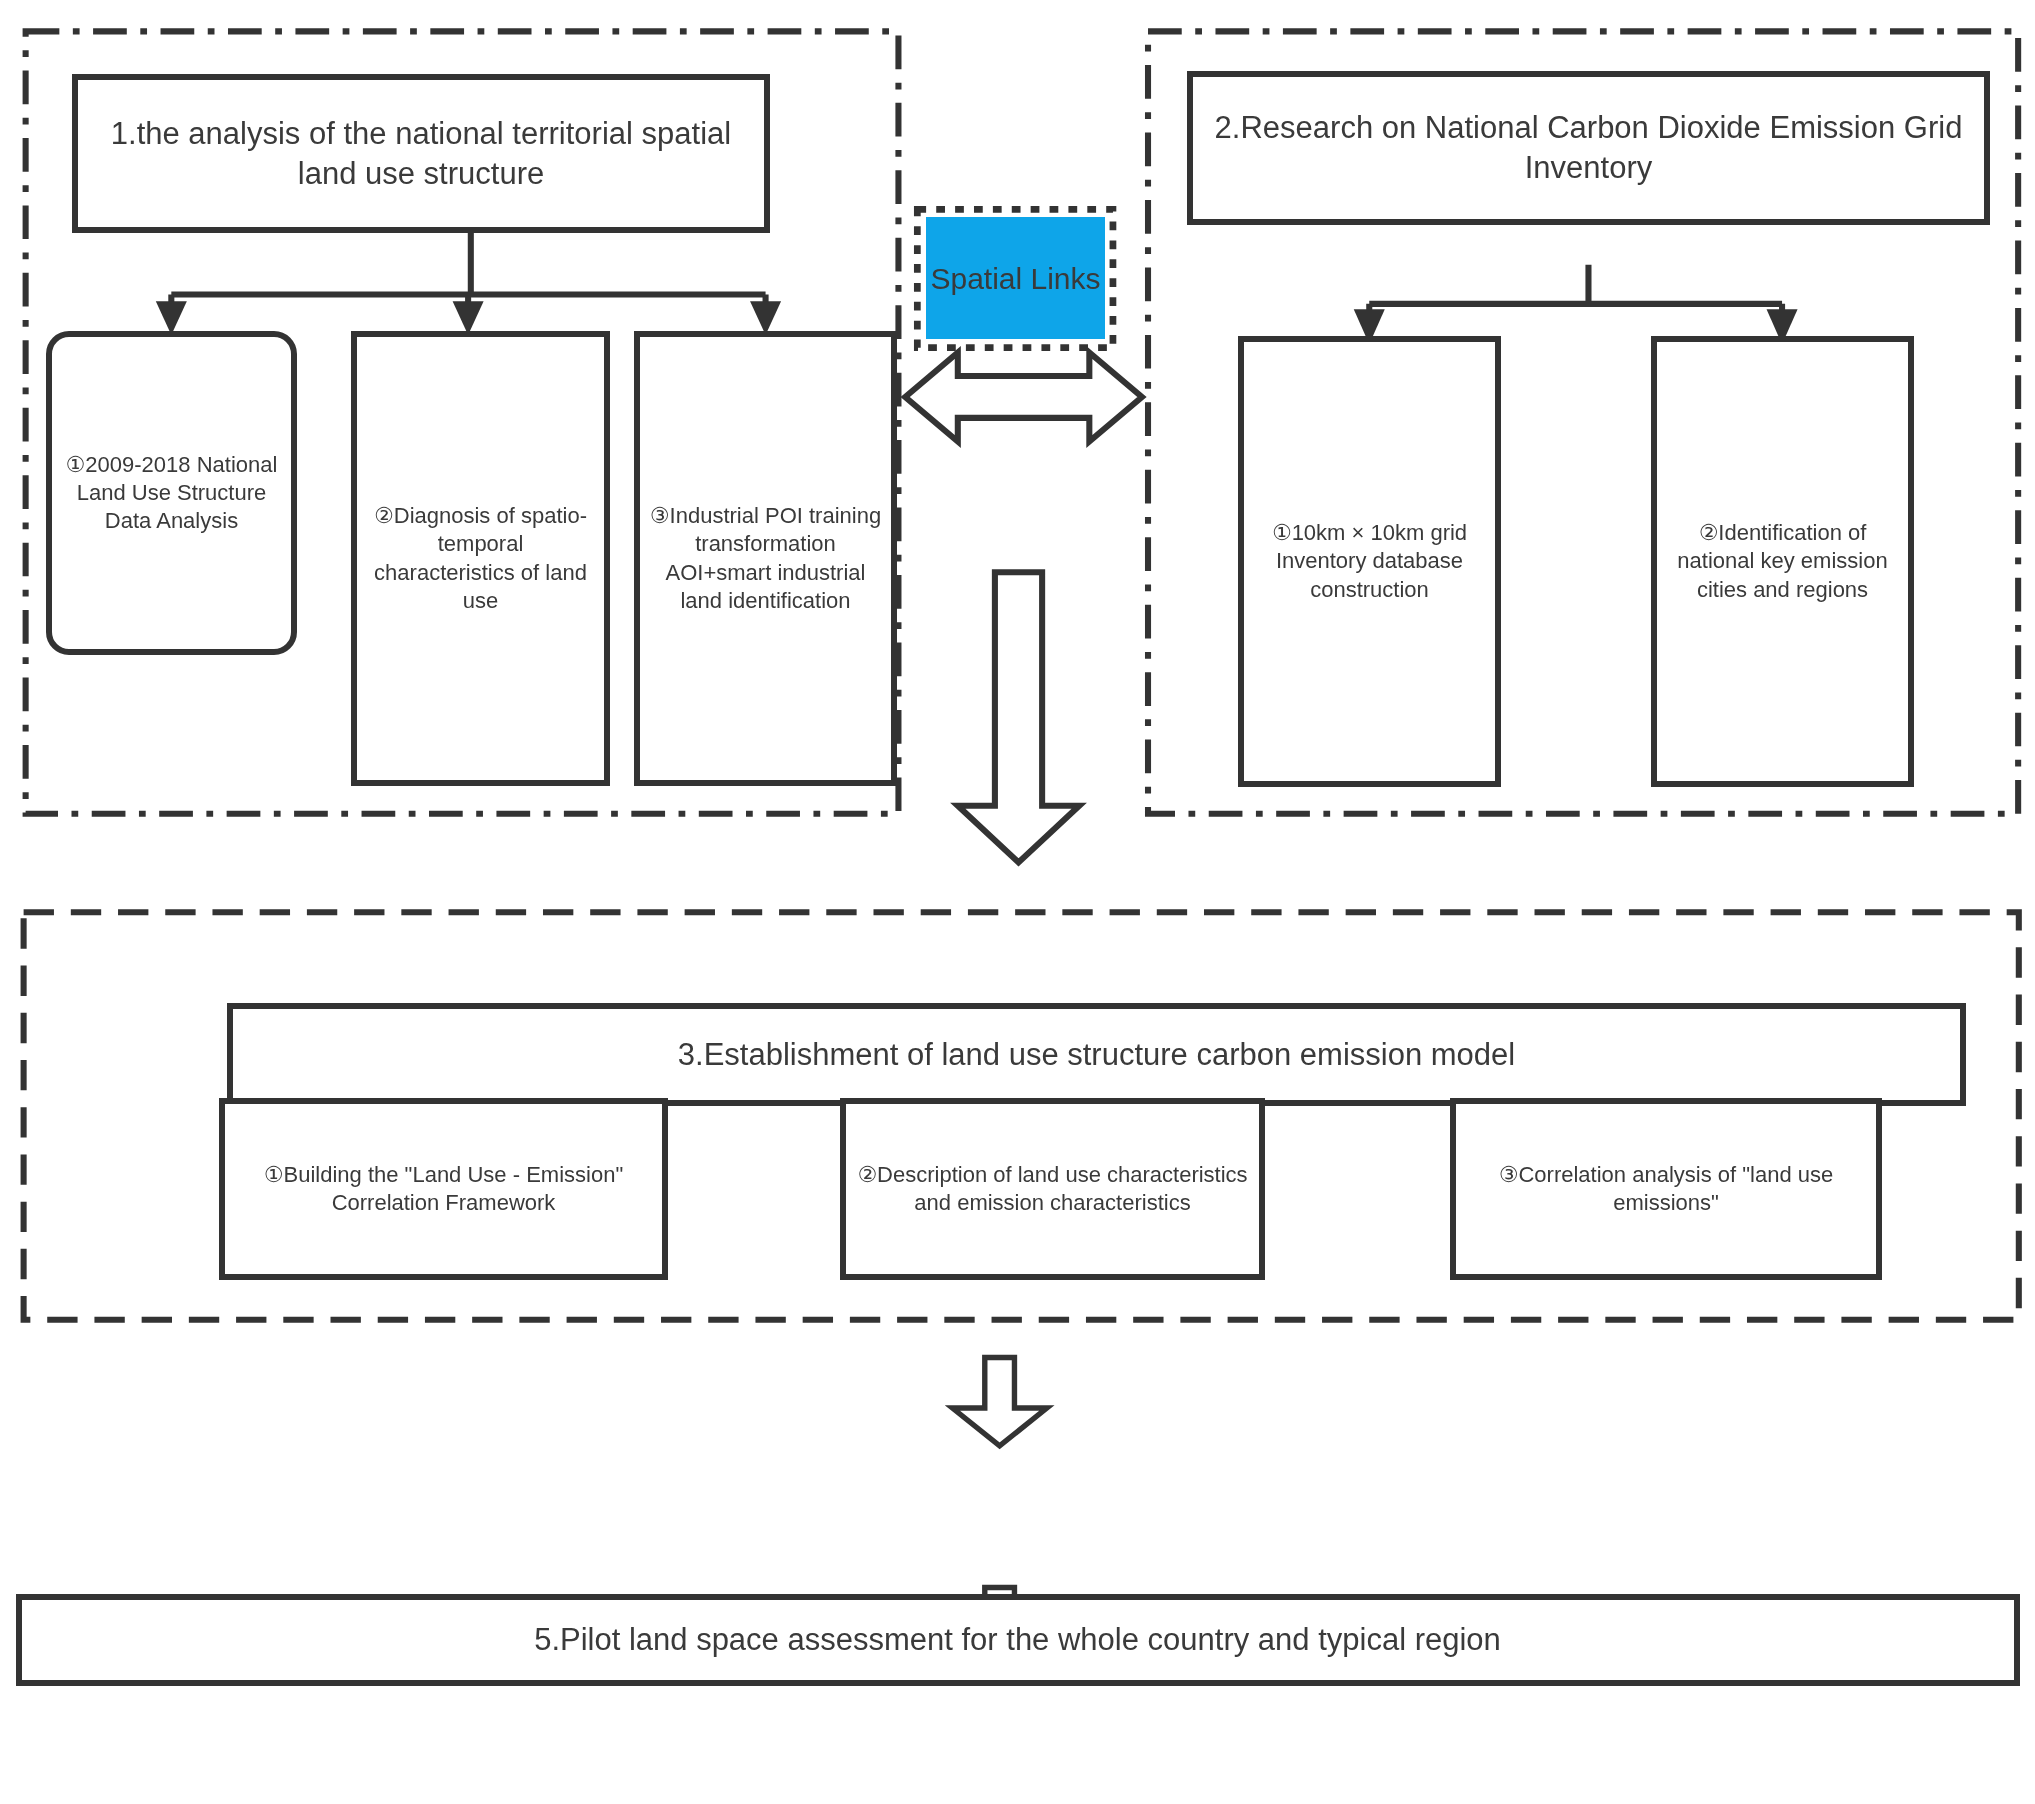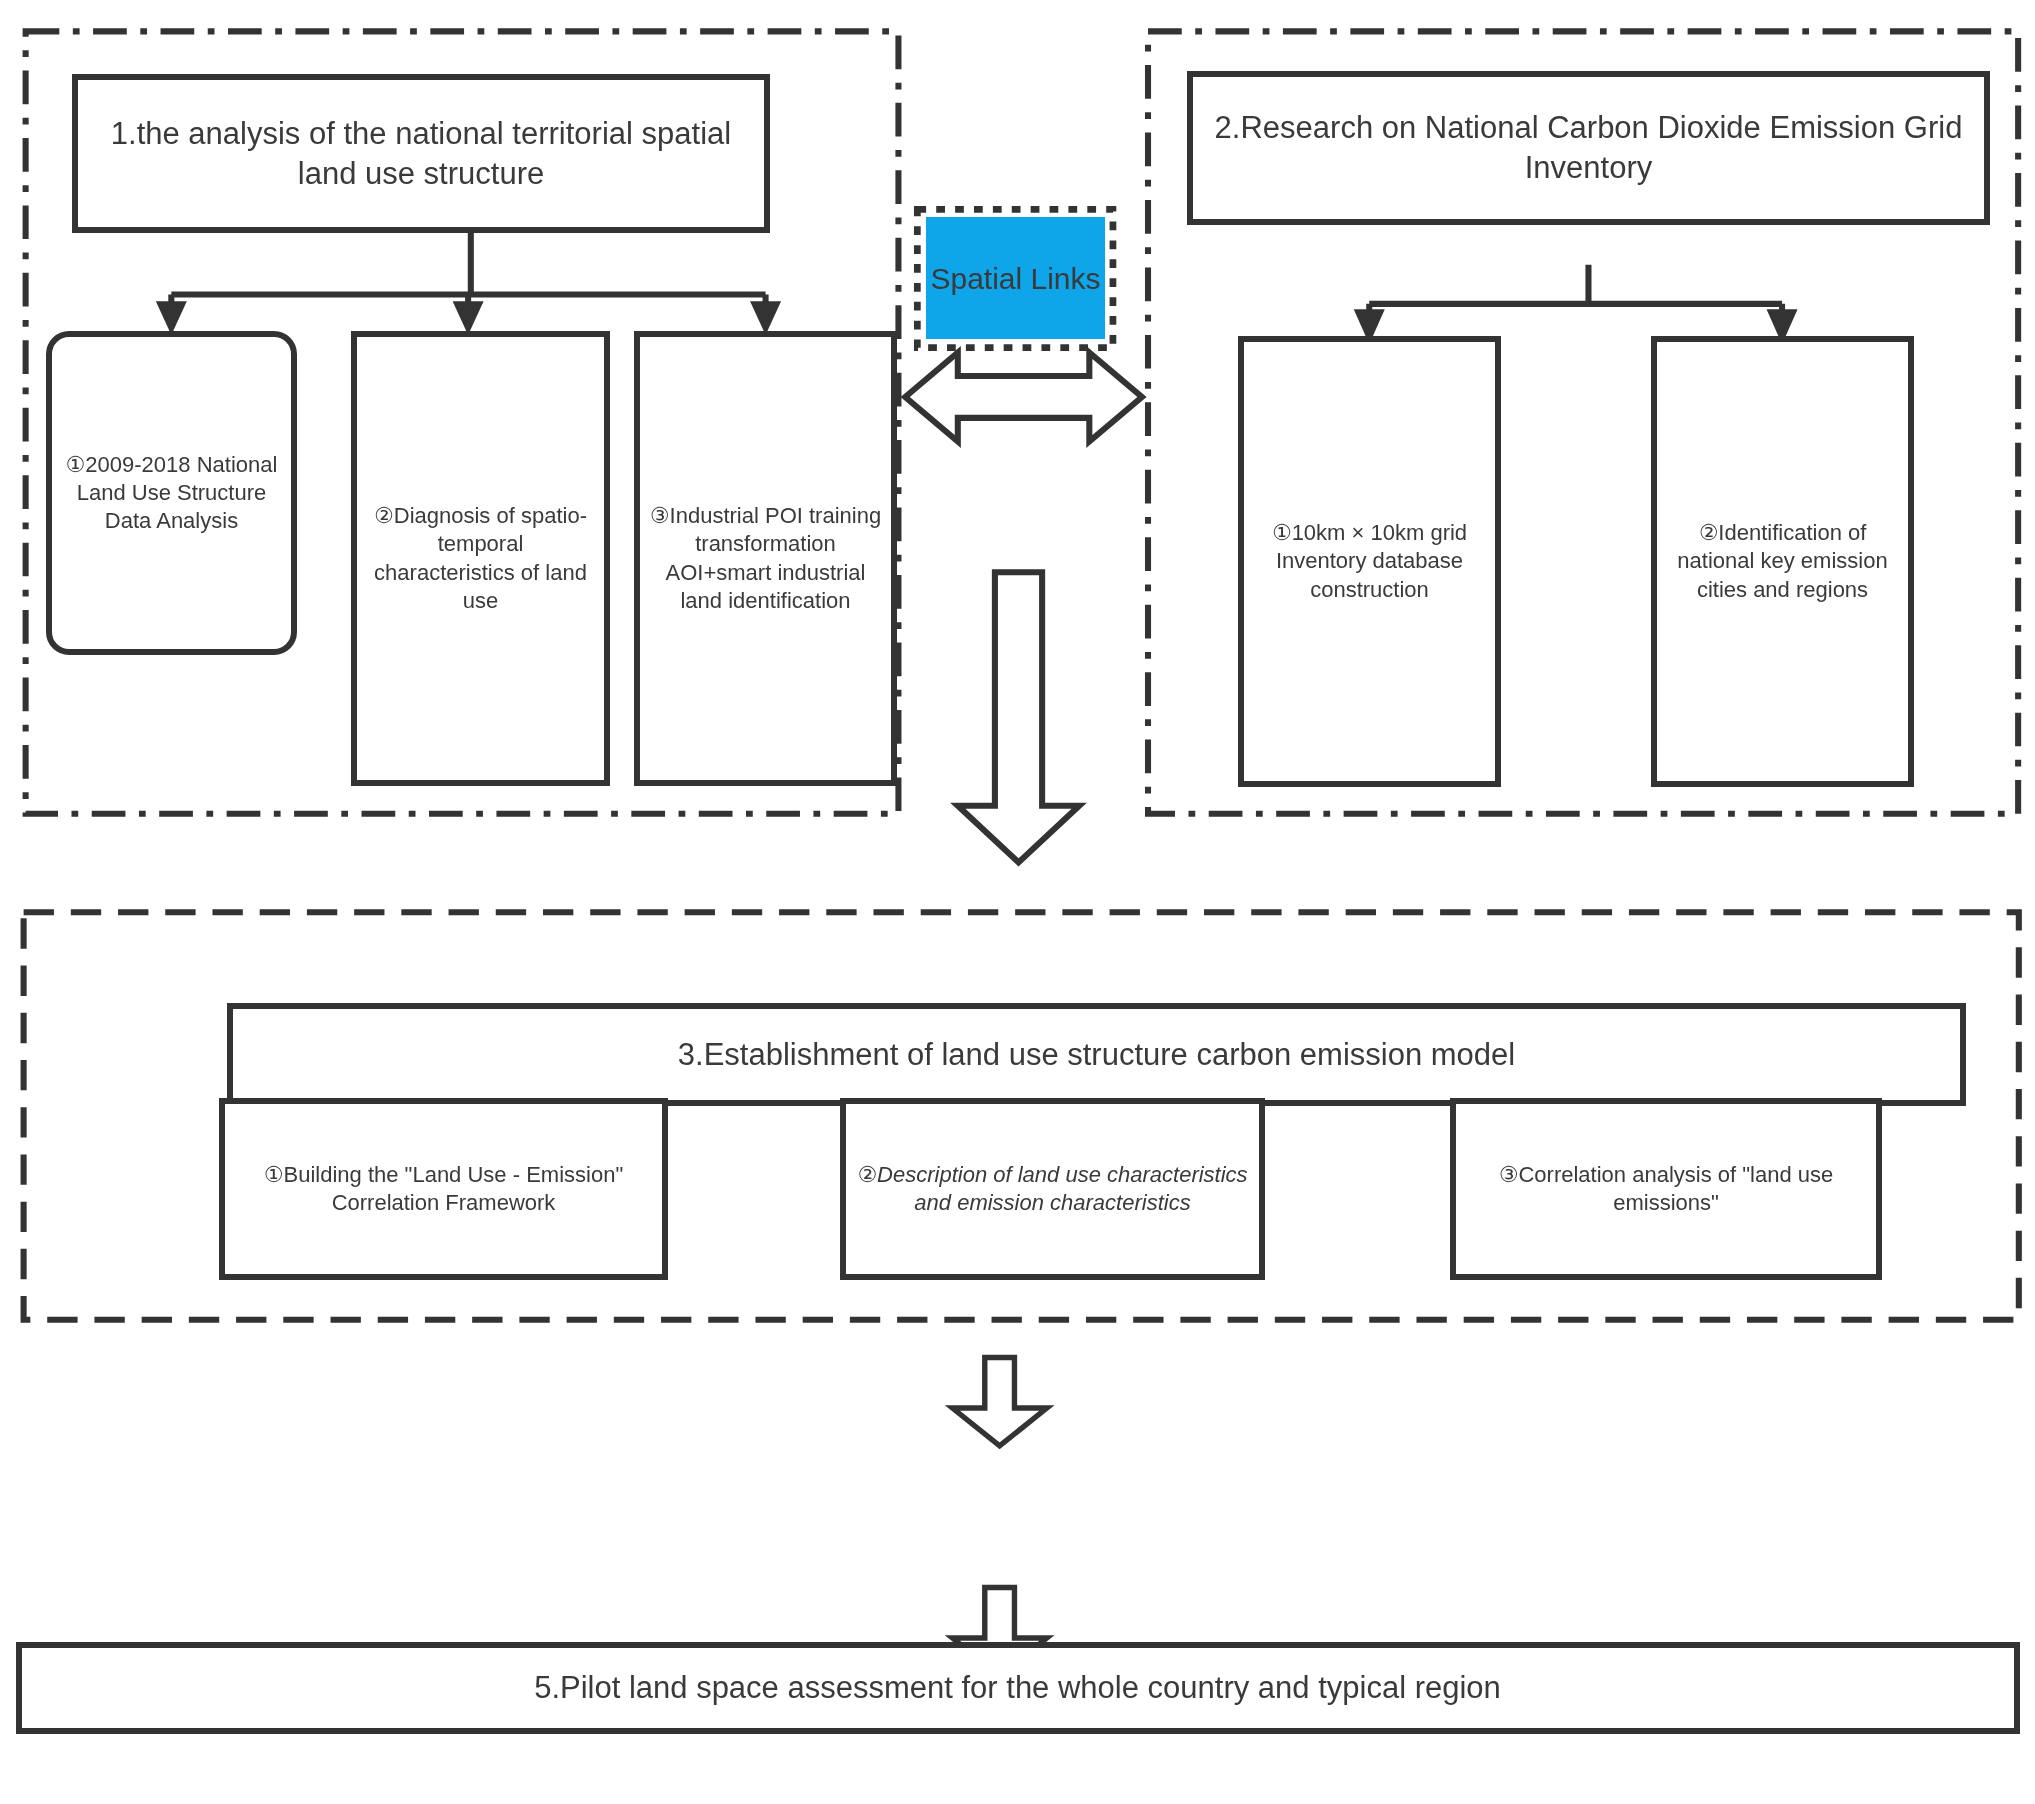--- a/index.html
+++ b/index.html
@@ -101,26 +101,26 @@
   <div class="box sub-box" style="left:1651px;top:336px;width:263px;height:451px;">
     <span class="label">②Identification of national key emission cities and regions</span>
   </div>
 
   <div class="box model-box" style="left:227px;top:1003px;width:1739px;height:103px;padding:0 13.5px;">
     <span class="label">3.Establishment of land use structure carbon emission model</span>
   </div>
   <div class="box sub-box" style="left:219px;top:1098px;width:449px;height:182px;">
     <span class="label">①Building the "Land Use - Emission" Correlation Framework</span>
   </div>
-  <div class="box sub-box" style="left:840px;top:1098px;width:425px;height:182px;font-style:italic;">
+  <div class="box sub-box" style="left:840px;top:1098px;width:425px;height:182px;">
     <span class="label">②Description of land use characteristics and emission characteristics</span>
   </div>
   <div class="box sub-box" style="left:1450px;top:1098px;width:432px;height:182px;">
     <span class="label">③Correlation analysis of "land use emissions"</span>
   </div>
 
 
-  <div class="box bar" style="left:15.5px;top:1594px;width:2004px;height:92px;padding:0 32px;margin-top:48px;">
+  <div class="box bar" style="left:15.5px;top:1594px;width:2004px;height:92px;padding:0 32px;">
     <span class="label">5.Pilot land space assessment for the whole country and typical region</span>
   </div>
 
 </div>
 
 
 </body></html>

